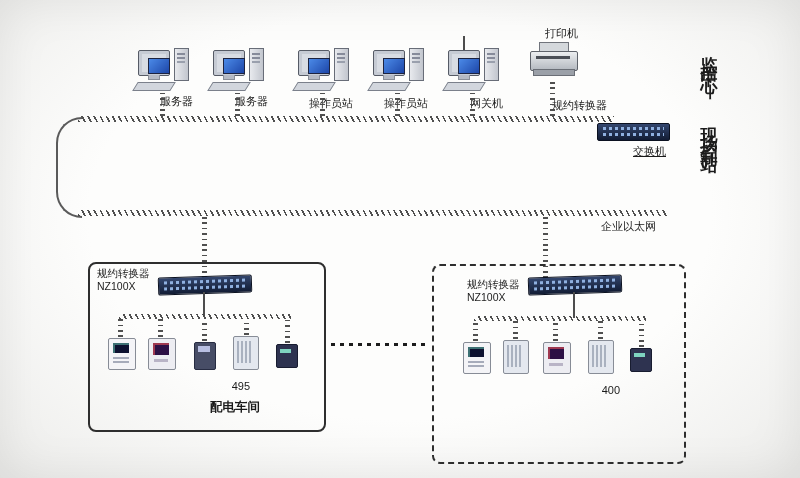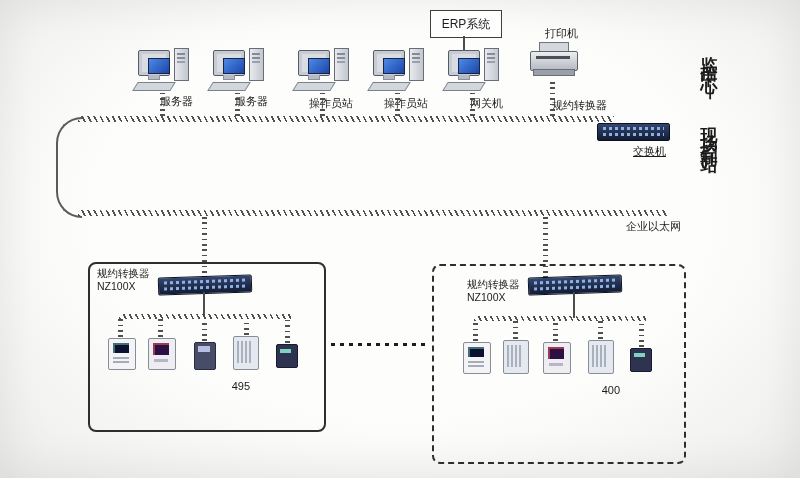--- a/index.html
+++ b/index.html
@@ -83,23 +83,20 @@
   .sidecol{position:absolute;left:694px;top:42px;width:30px;display:flex;flex-direction:column;align-items:center;gap:9px;}
   .vtext{writing-mode:vertical-rl;text-orientation:upright;font-size:17px;letter-spacing:7px;font-weight:600;color:#1b1b1b;}
   .vdash{height:26px;display:flex;align-items:center;justify-content:center;font-size:16px;font-weight:600;
     transform:rotate(90deg);}
 </style>
 </head>
 <body>
 
 <div class="canvas">
 
-  <div class="erp">
-    <span>ERP系统</span>
-  </div>
   <div class="sline" style="left:463px;top:36px;height:16px;"></div>
 
   <div class="pc" style="left:134px;top:48px;">
     <div class="monitor">
         <div class="screen"></div>
       </div>
       <div class="stand"></div>
       <div class="tower">
         <i></i>
       </div>
@@ -164,21 +161,21 @@
   <div class="vline" style="left:160px;top:91px;height:25px;"></div>
   <div class="vline" style="left:235px;top:91px;height:25px;"></div>
   <div class="vline" style="left:320px;top:91px;height:25px;"></div>
   <div class="vline" style="left:395px;top:91px;height:25px;"></div>
   <div class="vline" style="left:470px;top:91px;height:25px;"></div>
   <div class="vline" style="left:550px;top:78px;height:38px;"></div>
 
   <div class="hline" style="left:78px;top:116px;width:536px;"></div>
   <div class="arc"></div>
   <div class="hline" style="left:78px;top:210px;width:590px;"></div>
-  <div class="lbl lbl-left" style="left:601px;top:219px;width:80px;text-align:right;">企业以太网</div>
+  <div class="lbl lbl-left" style="left:601px;top:219px;width:80px;">企业以太网</div>
 
   <div class="netbar" style="left:597px;top:123px;width:71px;">
       <i class="r1"></i>
       <i class="r2"></i>
     </div>
   <div class="lbl" style="left:600px;top:144px;width:66px;text-decoration:underline;">交换机</div>
 
   <div class="vline" style="left:202px;top:216px;height:62px;"></div>
   <div class="vline" style="left:543px;top:216px;height:62px;"></div>
 
@@ -212,20 +209,21 @@
       <b></b>
     </div>
   <div class="dev d4" style="left:233px;top:336px;">
       <b></b>
     </div>
   <div class="dev d5" style="left:276px;top:344px;">
       <b></b>
     </div>
 
   <div class="lbl" style="left:150px;top:380px;width:100px;">495</div>
+  <div class="lbl bold" style="left:140px;top:399px;width:120px;">配电车间</div>
 
   <div class="dotline" style="left:331px;top:343px;width:99px;"></div>
 
   <div class="groupbox dashbox" style="left:432px;top:264px;width:250px;height:196px;"></div>
   <div class="conv" style="left:467px;top:278px;">
     <span>规约转换器</span><br>
     <span>NZ100X</span>
   </div>
   <div class="netbar" style="left:528px;top:276px;width:92px;transform:rotate(-2deg);">
       <i class="r1"></i>

